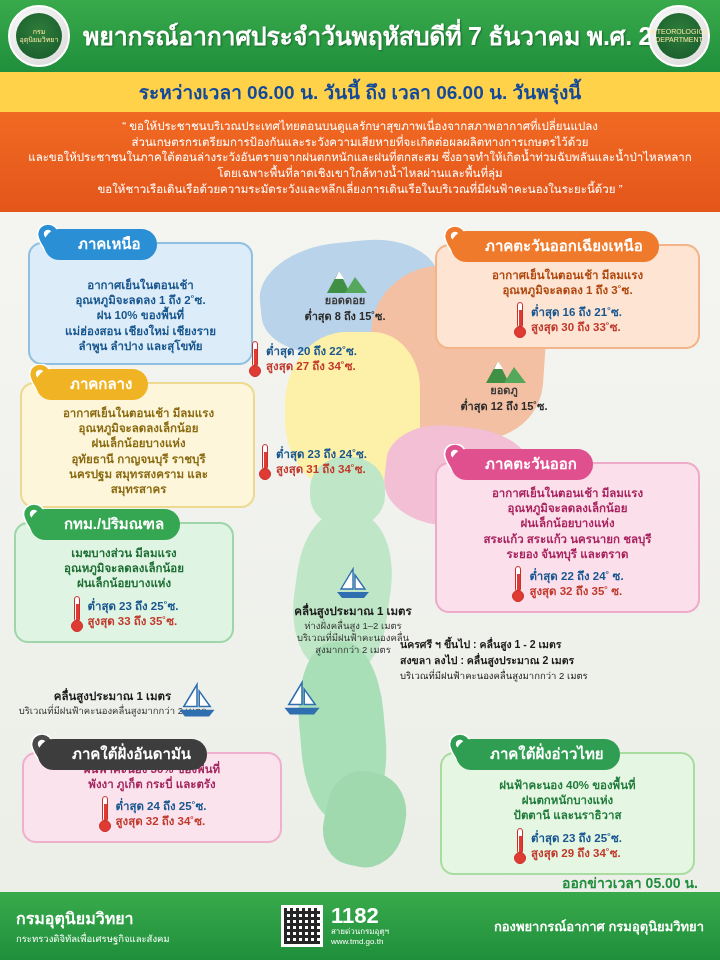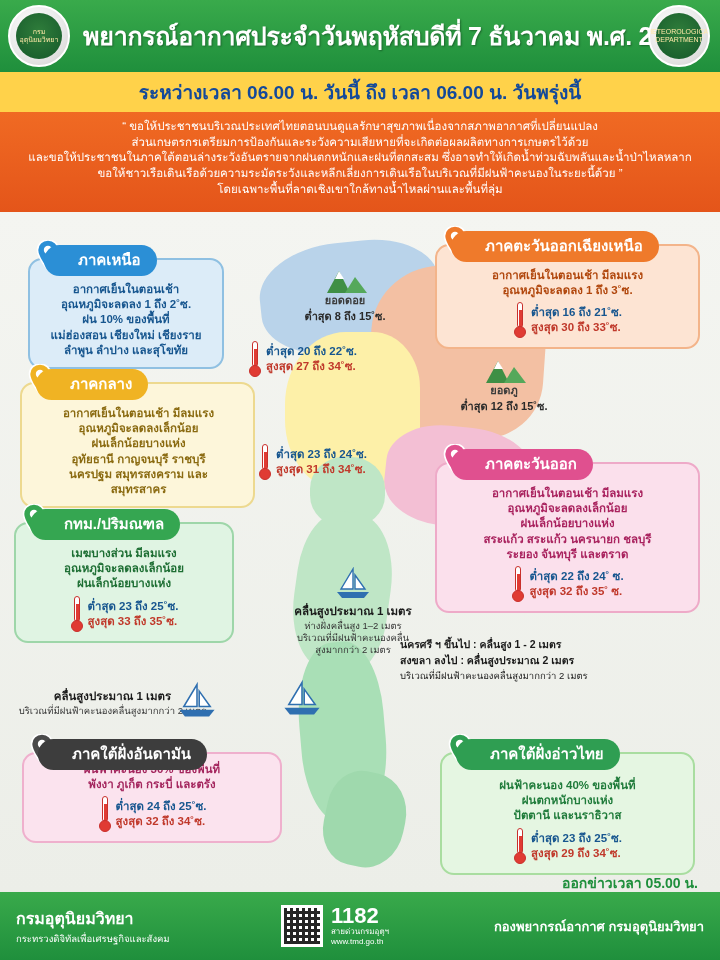--- a/index.html
+++ b/index.html
@@ -179,22 +179,22 @@
   </div>
 
   <div class="timebar">
     <span>ระหว่างเวลา 06.00 น. วันนี้ ถึง เวลา 06.00 น. วันพรุ่งนี้</span>
   </div>
 
   <div class="advisory">
     <p>“ ขอให้ประชาชนบริเวณประเทศไทยตอนบนดูแลรักษาสุขภาพเนื่องจากสภาพอากาศที่เปลี่ยนแปลง</p>
     <p>ส่วนเกษตรกรเตรียมการป้องกันและระวังความเสียหายที่จะเกิดต่อผลผลิตทางการเกษตรไว้ด้วย</p>
     <p>และขอให้ประชาชนในภาคใต้ตอนล่างระวังอันตรายจากฝนตกหนักและฝนที่ตกสะสม ซึ่งอาจทำให้เกิดน้ำท่วมฉับพลันและน้ำป่าไหลหลาก</p>
+    <p>โดยเฉพาะพื้นที่ลาดเชิงเขาใกล้ทางน้ำไหลผ่านและพื้นที่ลุ่ม</p>
     <p>ขอให้ชาวเรือเดินเรือด้วยความระมัดระวังและหลีกเลี่ยงการเดินเรือในบริเวณที่มีฝนฟ้าคะนองในระยะนี้ด้วย ”</p>
-    <p>โดยเฉพาะพื้นที่ลาดเชิงเขาใกล้ทางน้ำไหลผ่านและพื้นที่ลุ่ม</p>
   </div>
 
   <div class="body-area">
 
     <div class="map">
       <div class="m mp-north"></div>
       <div class="m mp-northeast"></div>
       <div class="m mp-central"></div>
       <div class="m mp-east"></div>
       <div class="m mp-bkk"></div>
@@ -216,27 +216,27 @@
     <div class="mtn" style="left:449px; top:145px; width:110px;">
       <svg width="56" height="26" viewBox="0 0 56 26">
         <polygon points="10,26 22,4 33,26" fill="#3f8f45"></polygon>
         <polygon points="22,4 27,12 18,12" fill="#ffffff"></polygon>
         <polygon points="28,26 38,10 50,26" fill="#55a85b"></polygon>
       </svg>
       <div class="name">ยอดภู</div>
       <div class="name" style="font-size:11px;color:#2a2a2a;">ต่ำสุด 12 ถึง 15˚ซ.</div>
     </div>
 
-    <div class="card c-north" style="left:28px; top:46px; width:196px;">
+    <div class="card c-north" style="left:28px; top:30px; width:225px;">
       <svg class="pin" viewBox="0 0 24 30">
         <path d="M12 0C6 0 1.5 4.4 1.5 10c0 7.6 10.5 20 10.5 20S22.5 17.6 22.5 10C22.5 4.4 18 0 12 0z" fill="#2b8fd6" stroke="#ffffff" stroke-width="1.6"></path>
         <circle cx="12" cy="10" r="4.2" fill="#ffffff"></circle>
       </svg>
       <div class="title-pill">ภาคเหนือ</div>
-      <div class="lines" style="margin-top:14px;">
+      <div class="lines" style="margin-top:26px;">
         <div>อากาศเย็นในตอนเช้า</div>
         <div>อุณหภูมิจะลดลง 1 ถึง 2˚ซ.</div>
         <div>ฝน 10% ของพื้นที่</div>
         <div>แม่ฮ่องสอน เชียงใหม่ เชียงราย</div>
         <div>ลำพูน ลำปาง และสุโขทัย</div>
       </div>
     </div>
 
     <div class="temp-row" style="position:absolute; left:248px; top:125px;">
       <div class="thermo">

